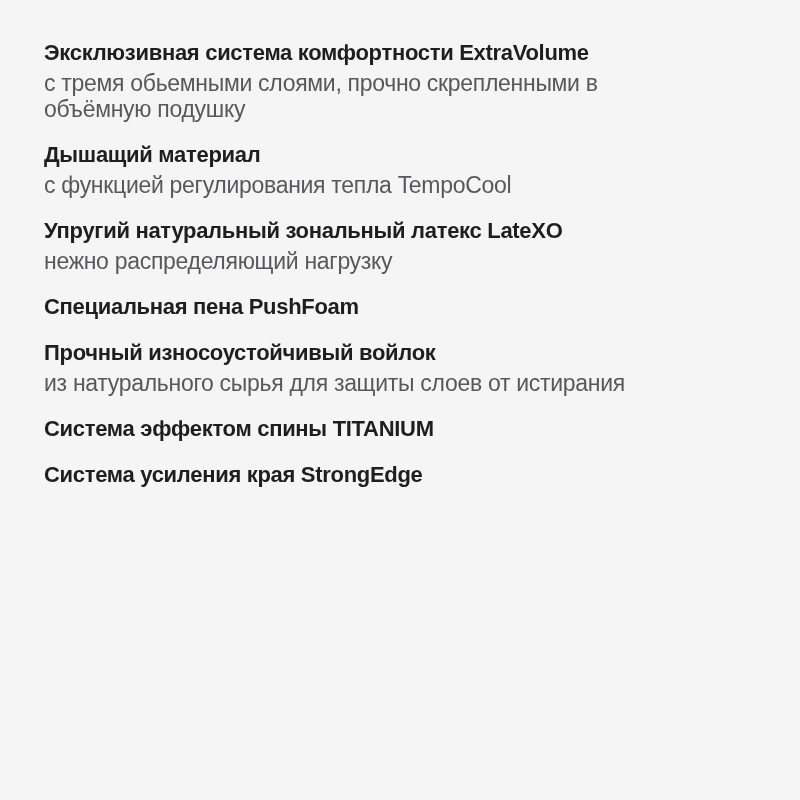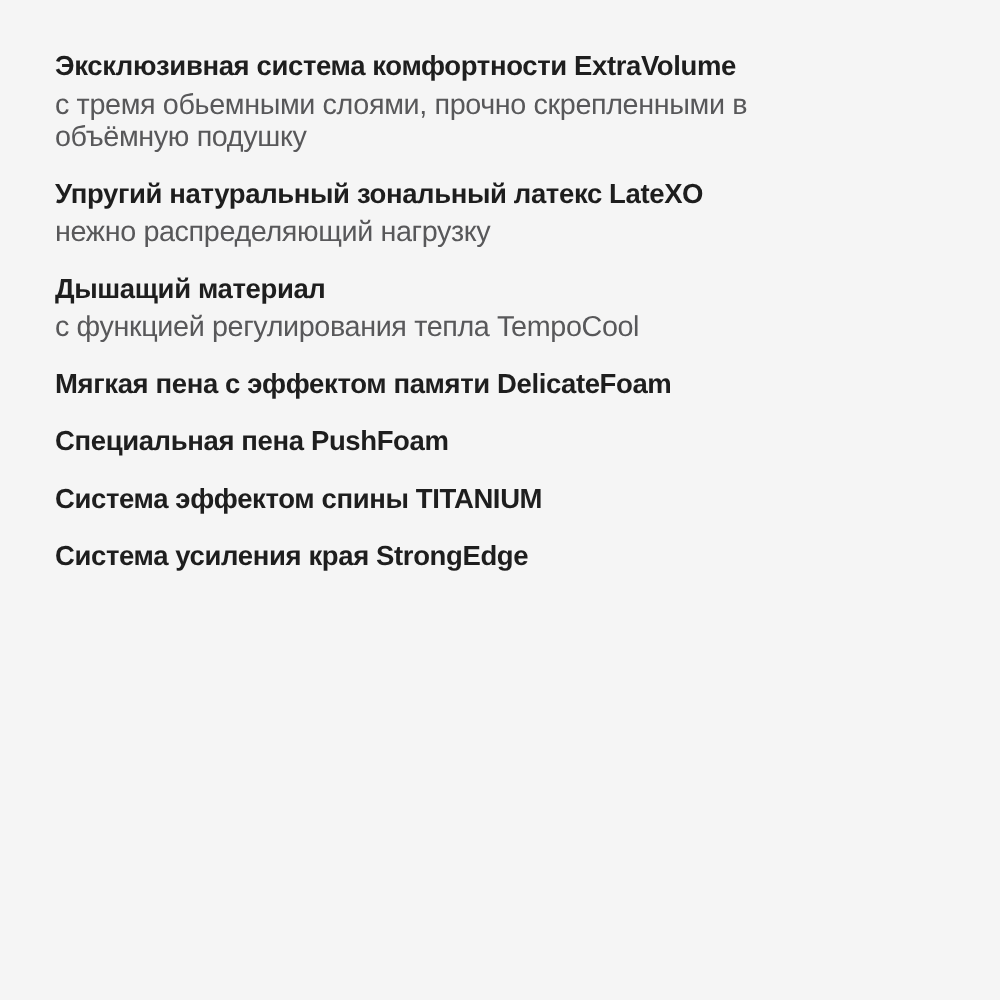--- a/index.html
+++ b/index.html
@@ -44,37 +44,40 @@
 
 <div class="content">
 
   <div class="feature">
     <h2 class="feature-title">Эксклюзивная система комфортности ExtraVolume</h2>
     <p class="feature-description">с тремя обьемными слоями, прочно скрепленными в
 объёмную подушку</p>
   </div>
 
   <div class="feature">
+    <h2 class="feature-title">Дышащий материал</h2>
+    <p class="feature-description">с функцией регулирования тепла TempoCool</p>
+  </div>
+
+  <div class="feature">
     <h2 class="feature-title">Упругий натуральный зональный латекс LateXO</h2>
     <p class="feature-description">нежно распределяющий нагрузку</p>
   </div>
 
   <div class="feature">
-    <h2 class="feature-title">Дышащий материал</h2>
-    <p class="feature-description">с функцией регулирования тепла TempoCool</p>
-  </div>
-
-  <div class="feature">
-    <h2 class="feature-title">Мягкая пена с эффектом памяти DelicateFoam</h2>
   </div>
 
   <div class="feature">
     <h2 class="feature-title">Специальная пена PushFoam</h2>
   </div>
 
+  <div class="feature">
+    <h2 class="feature-title">Прочный износоустойчивый войлок</h2>
+    <p class="feature-description">из натурального сырья для защиты слоев от истирания</p>
+  </div>
 
   <div class="feature">
     <h2 class="feature-title">Система эффектом спины TITANIUM</h2>
   </div>
 
   <div class="feature">
     <h2 class="feature-title">Система усиления края StrongEdge</h2>
     <p class="feature-description"></p>
   </div>
 

